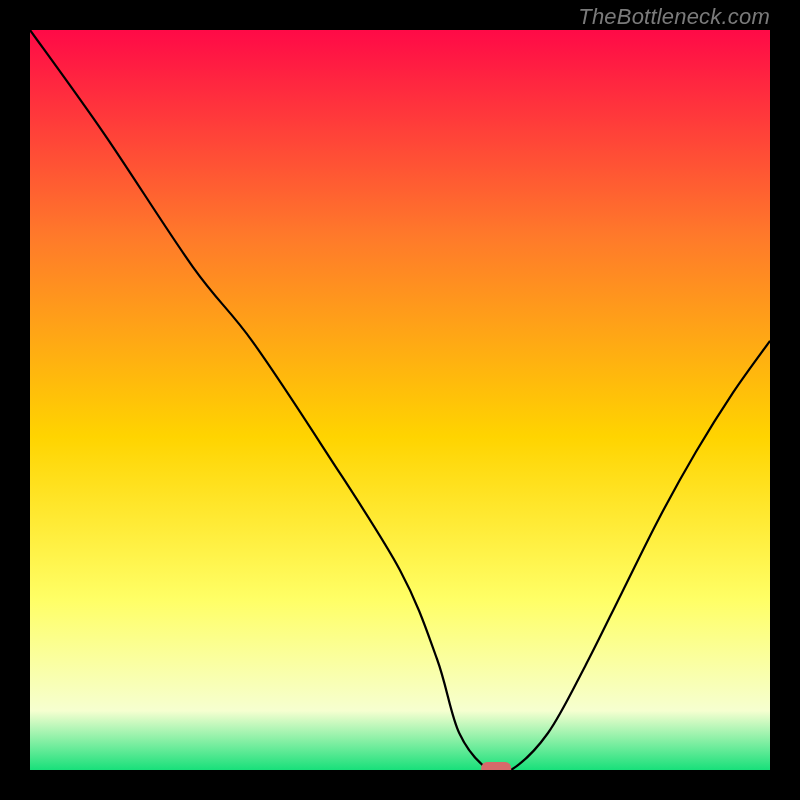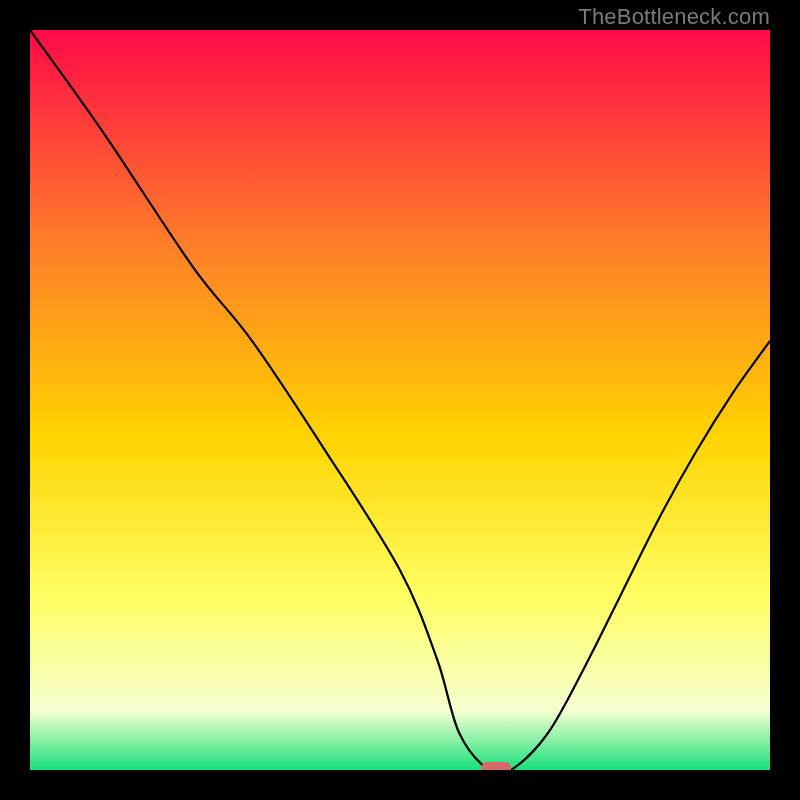--- a/index.html
+++ b/index.html
@@ -1,16 +1,16 @@
 <!DOCTYPE html>
 <html><head>
 <meta charset="utf-8">
 <style>
   html,body{margin:0;padding:0;width:800px;height:800px;overflow:hidden;font-family:Arial,Helvetica,sans-serif;}
-  .frame{position:relative;width:800px;height:800px;background:#000;}
+  .frame{position:relative;width:800px;height:800px;background:#000;font-style:italic;}
   .plot{position:absolute;left:30px;top:30px;width:740px;height:740px;}
   .watermark{position:absolute;top:4px;right:30px;color:#7a7a7a;font-size:22px;font-weight:400;letter-spacing:0.2px;}
   svg{display:block;}
   .marker{fill:#d66a6a;stroke:none;}
   .curve{fill:none;stroke:#000;stroke-width:2.2;}
 </style>
 </head>
 <body>
 
 <div class="frame">

